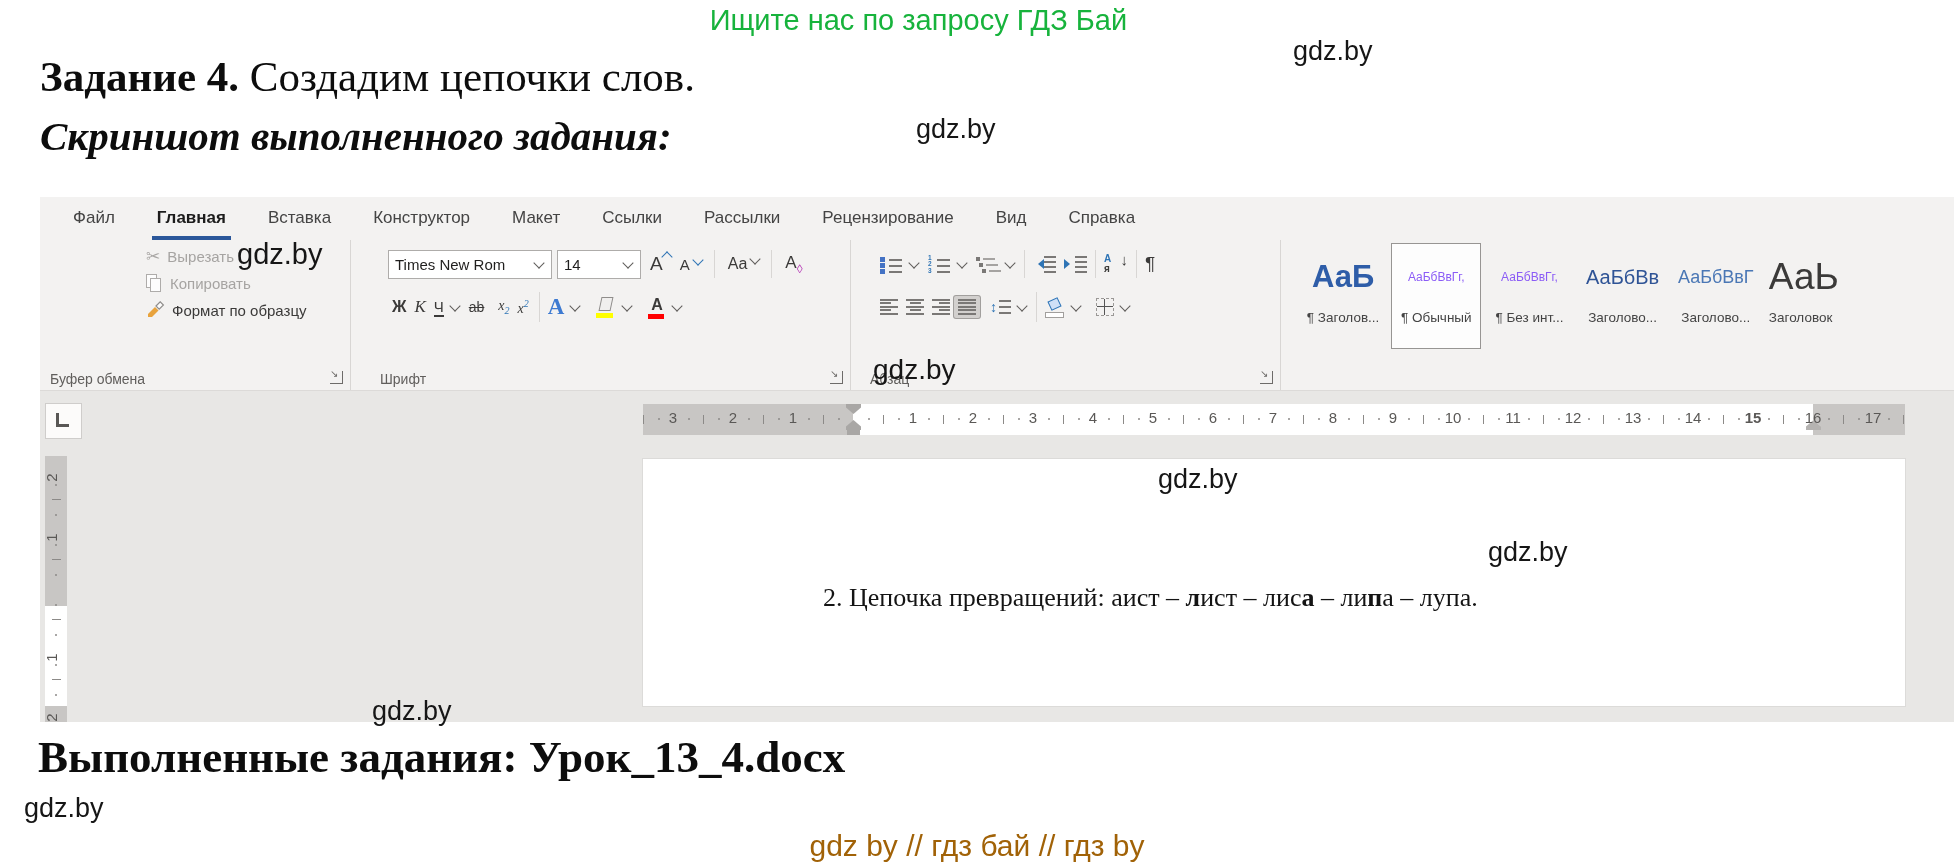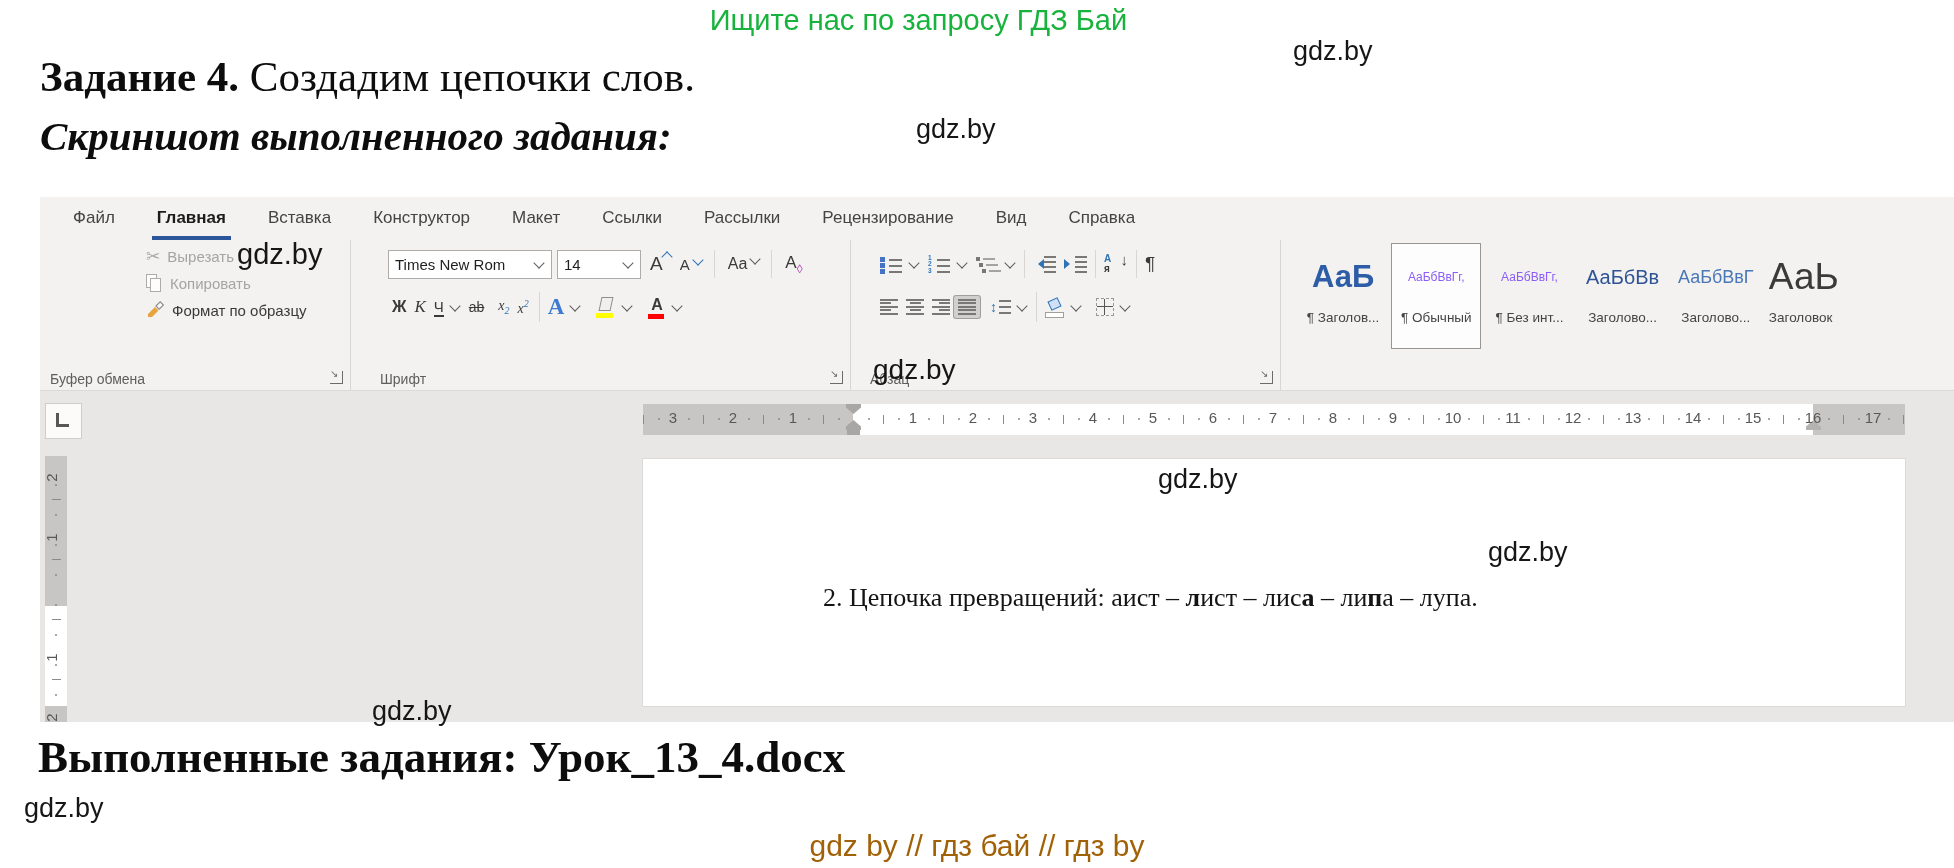--- a/index.html
+++ b/index.html
@@ -496,21 +496,21 @@
         <span class="rtick" style="left: 960px;"></span>
         <span class="rdot" style="left: 975px;"></span>
         <span class="rnum" style="left: 990px; text-align: right;">13</span>
         <span class="rdot" style="left: 1005px;"></span>
         <span class="rtick" style="left: 1020px;"></span>
         <span class="rdot" style="left: 1035px;"></span>
         <span class="rnum" style="left: 1050px;">14</span>
         <span class="rdot" style="left: 1065px;"></span>
         <span class="rtick" style="left: 1080px;"></span>
         <span class="rdot" style="left: 1095px;"></span>
-        <span class="rnum" style="left: 1110px;">15</span>
+        <span class="rnum" style="left: 1110px; font-weight: bold;">15</span>
         <span class="rdot" style="left: 1125px;"></span>
         <span class="rtick" style="left: 1140px;"></span>
         <span class="rdot" style="left: 1155px;"></span>
         <span class="rnum" style="left: 1170px;">16</span>
         <span class="rdot" style="left: 1185px;"></span>
         <span class="rtick" style="left: 1200px;"></span>
         <span class="rdot" style="left: 1215px;"></span>
         <span class="rnum" style="left: 1230px;">17</span>
         <span class="rdot" style="left: 1245px;"></span>
         <span class="rtick" style="left: 1260px;"></span>

